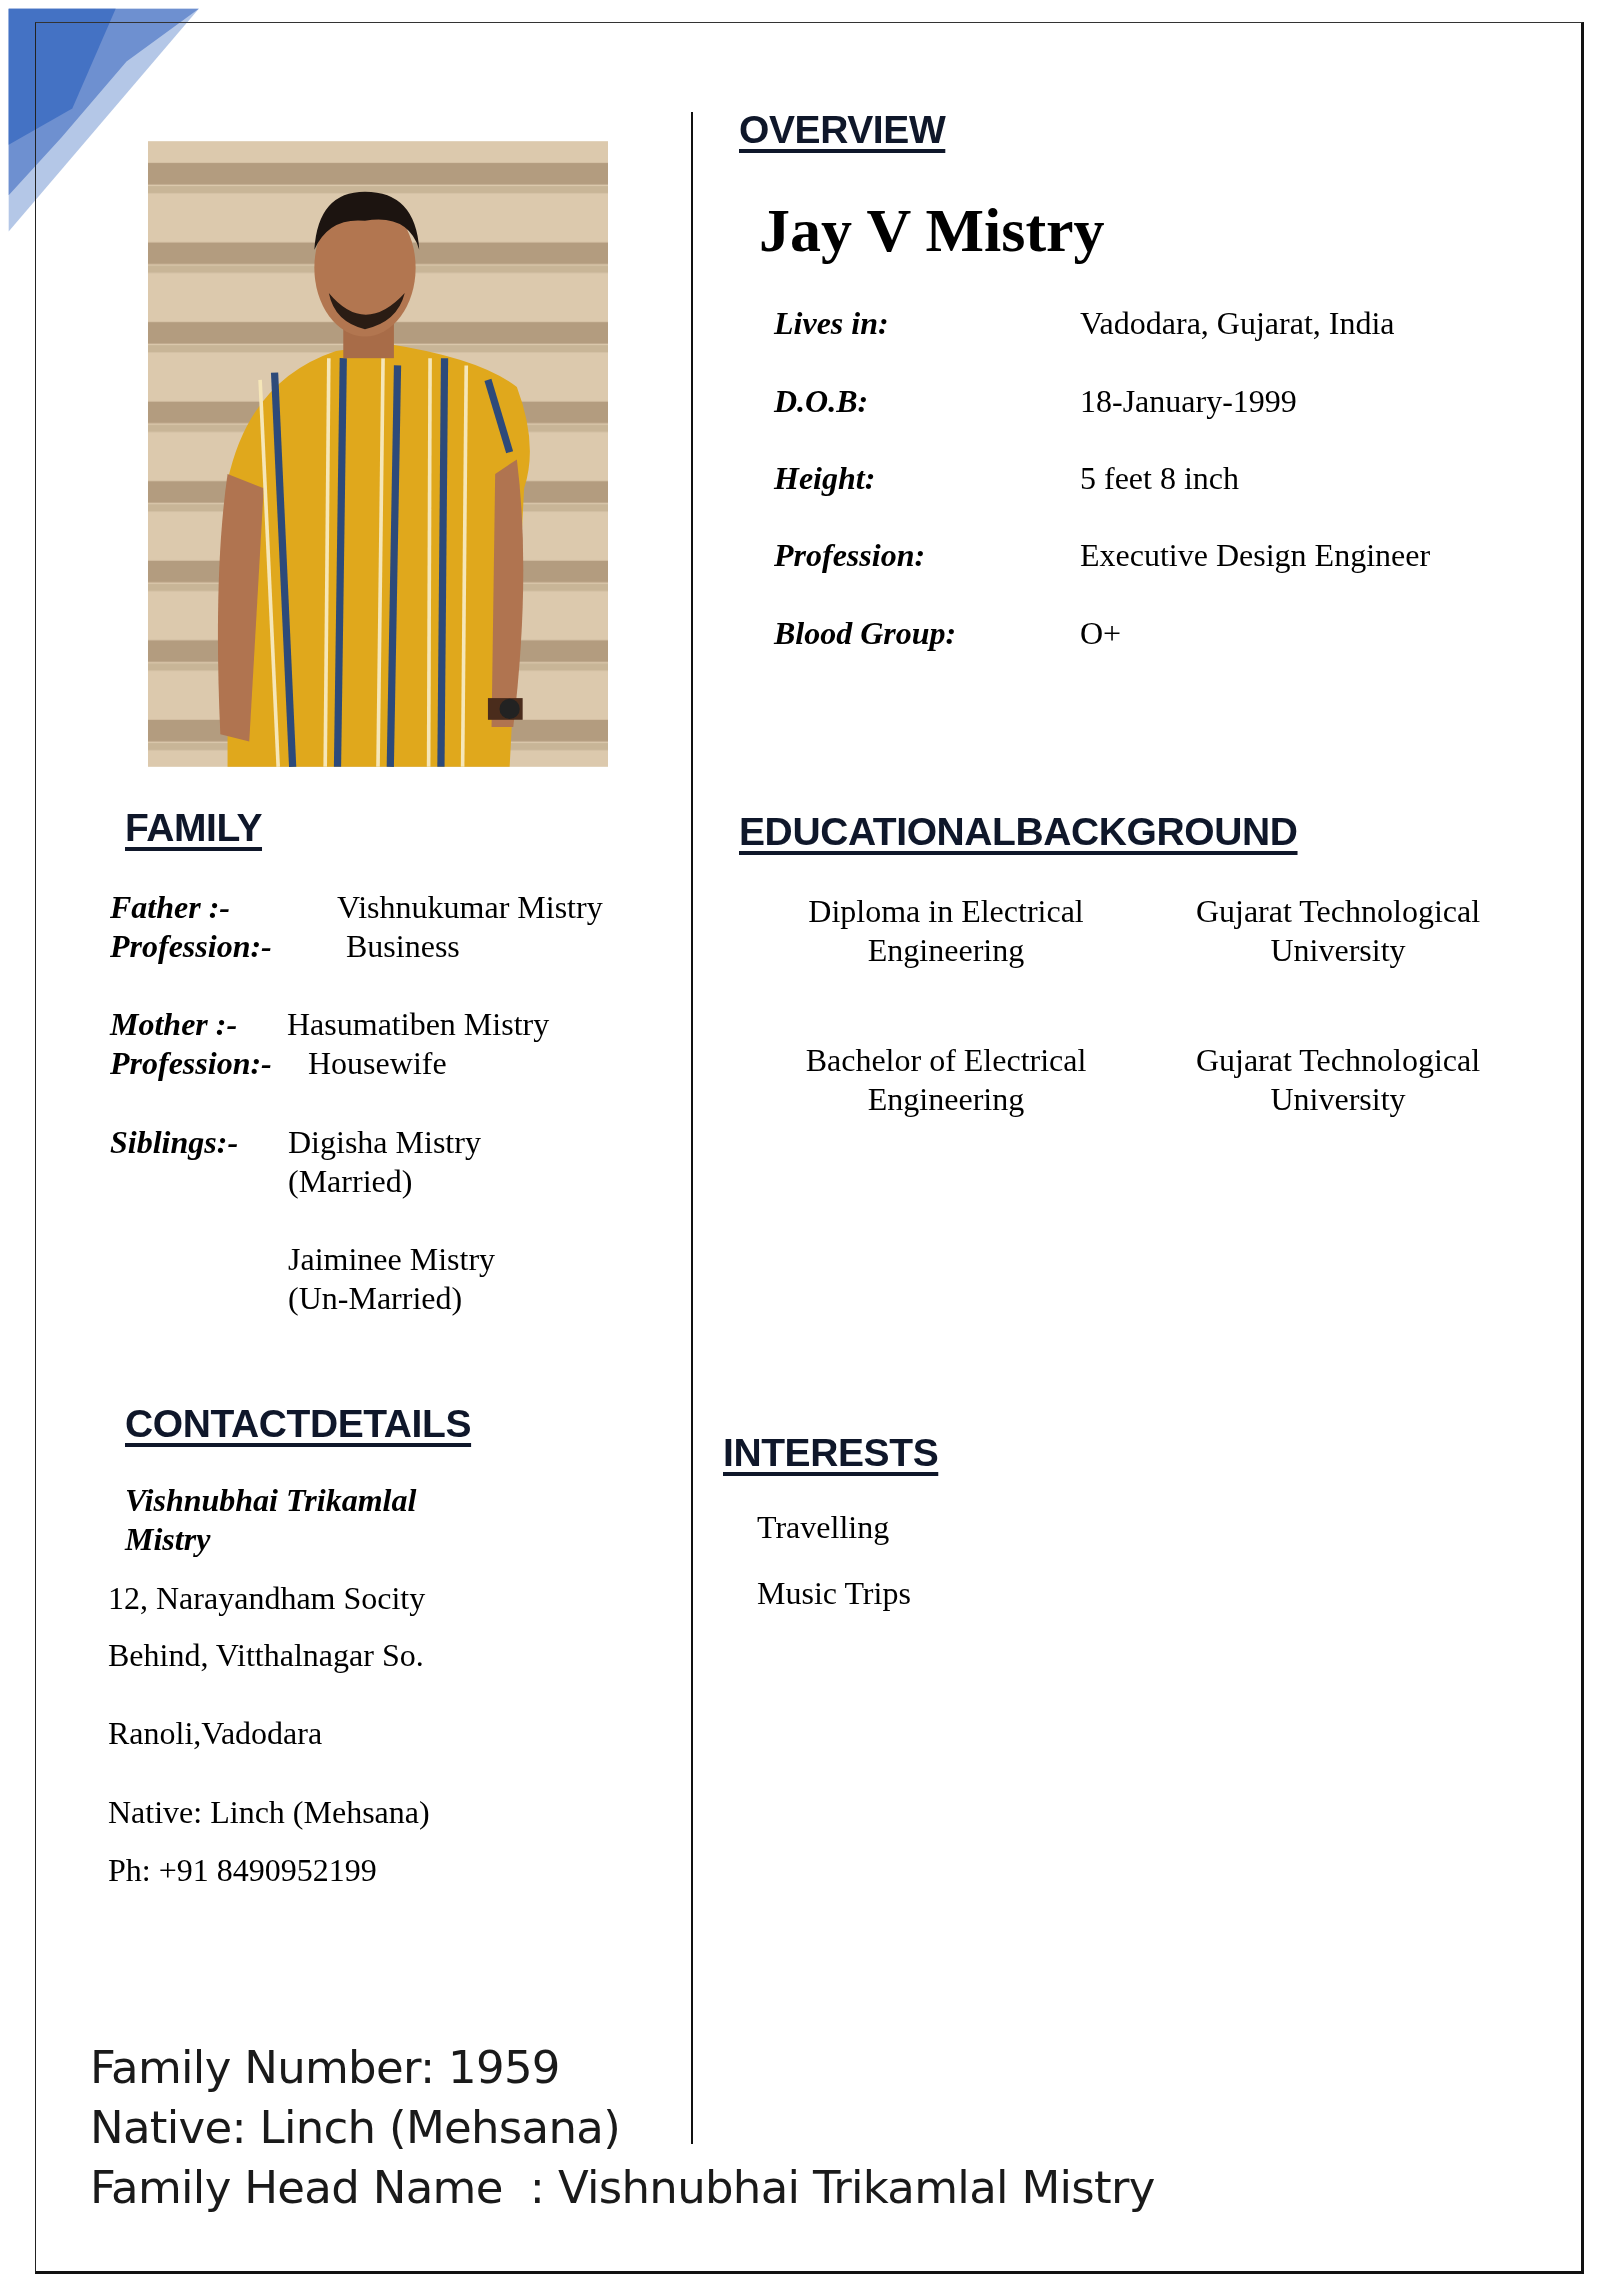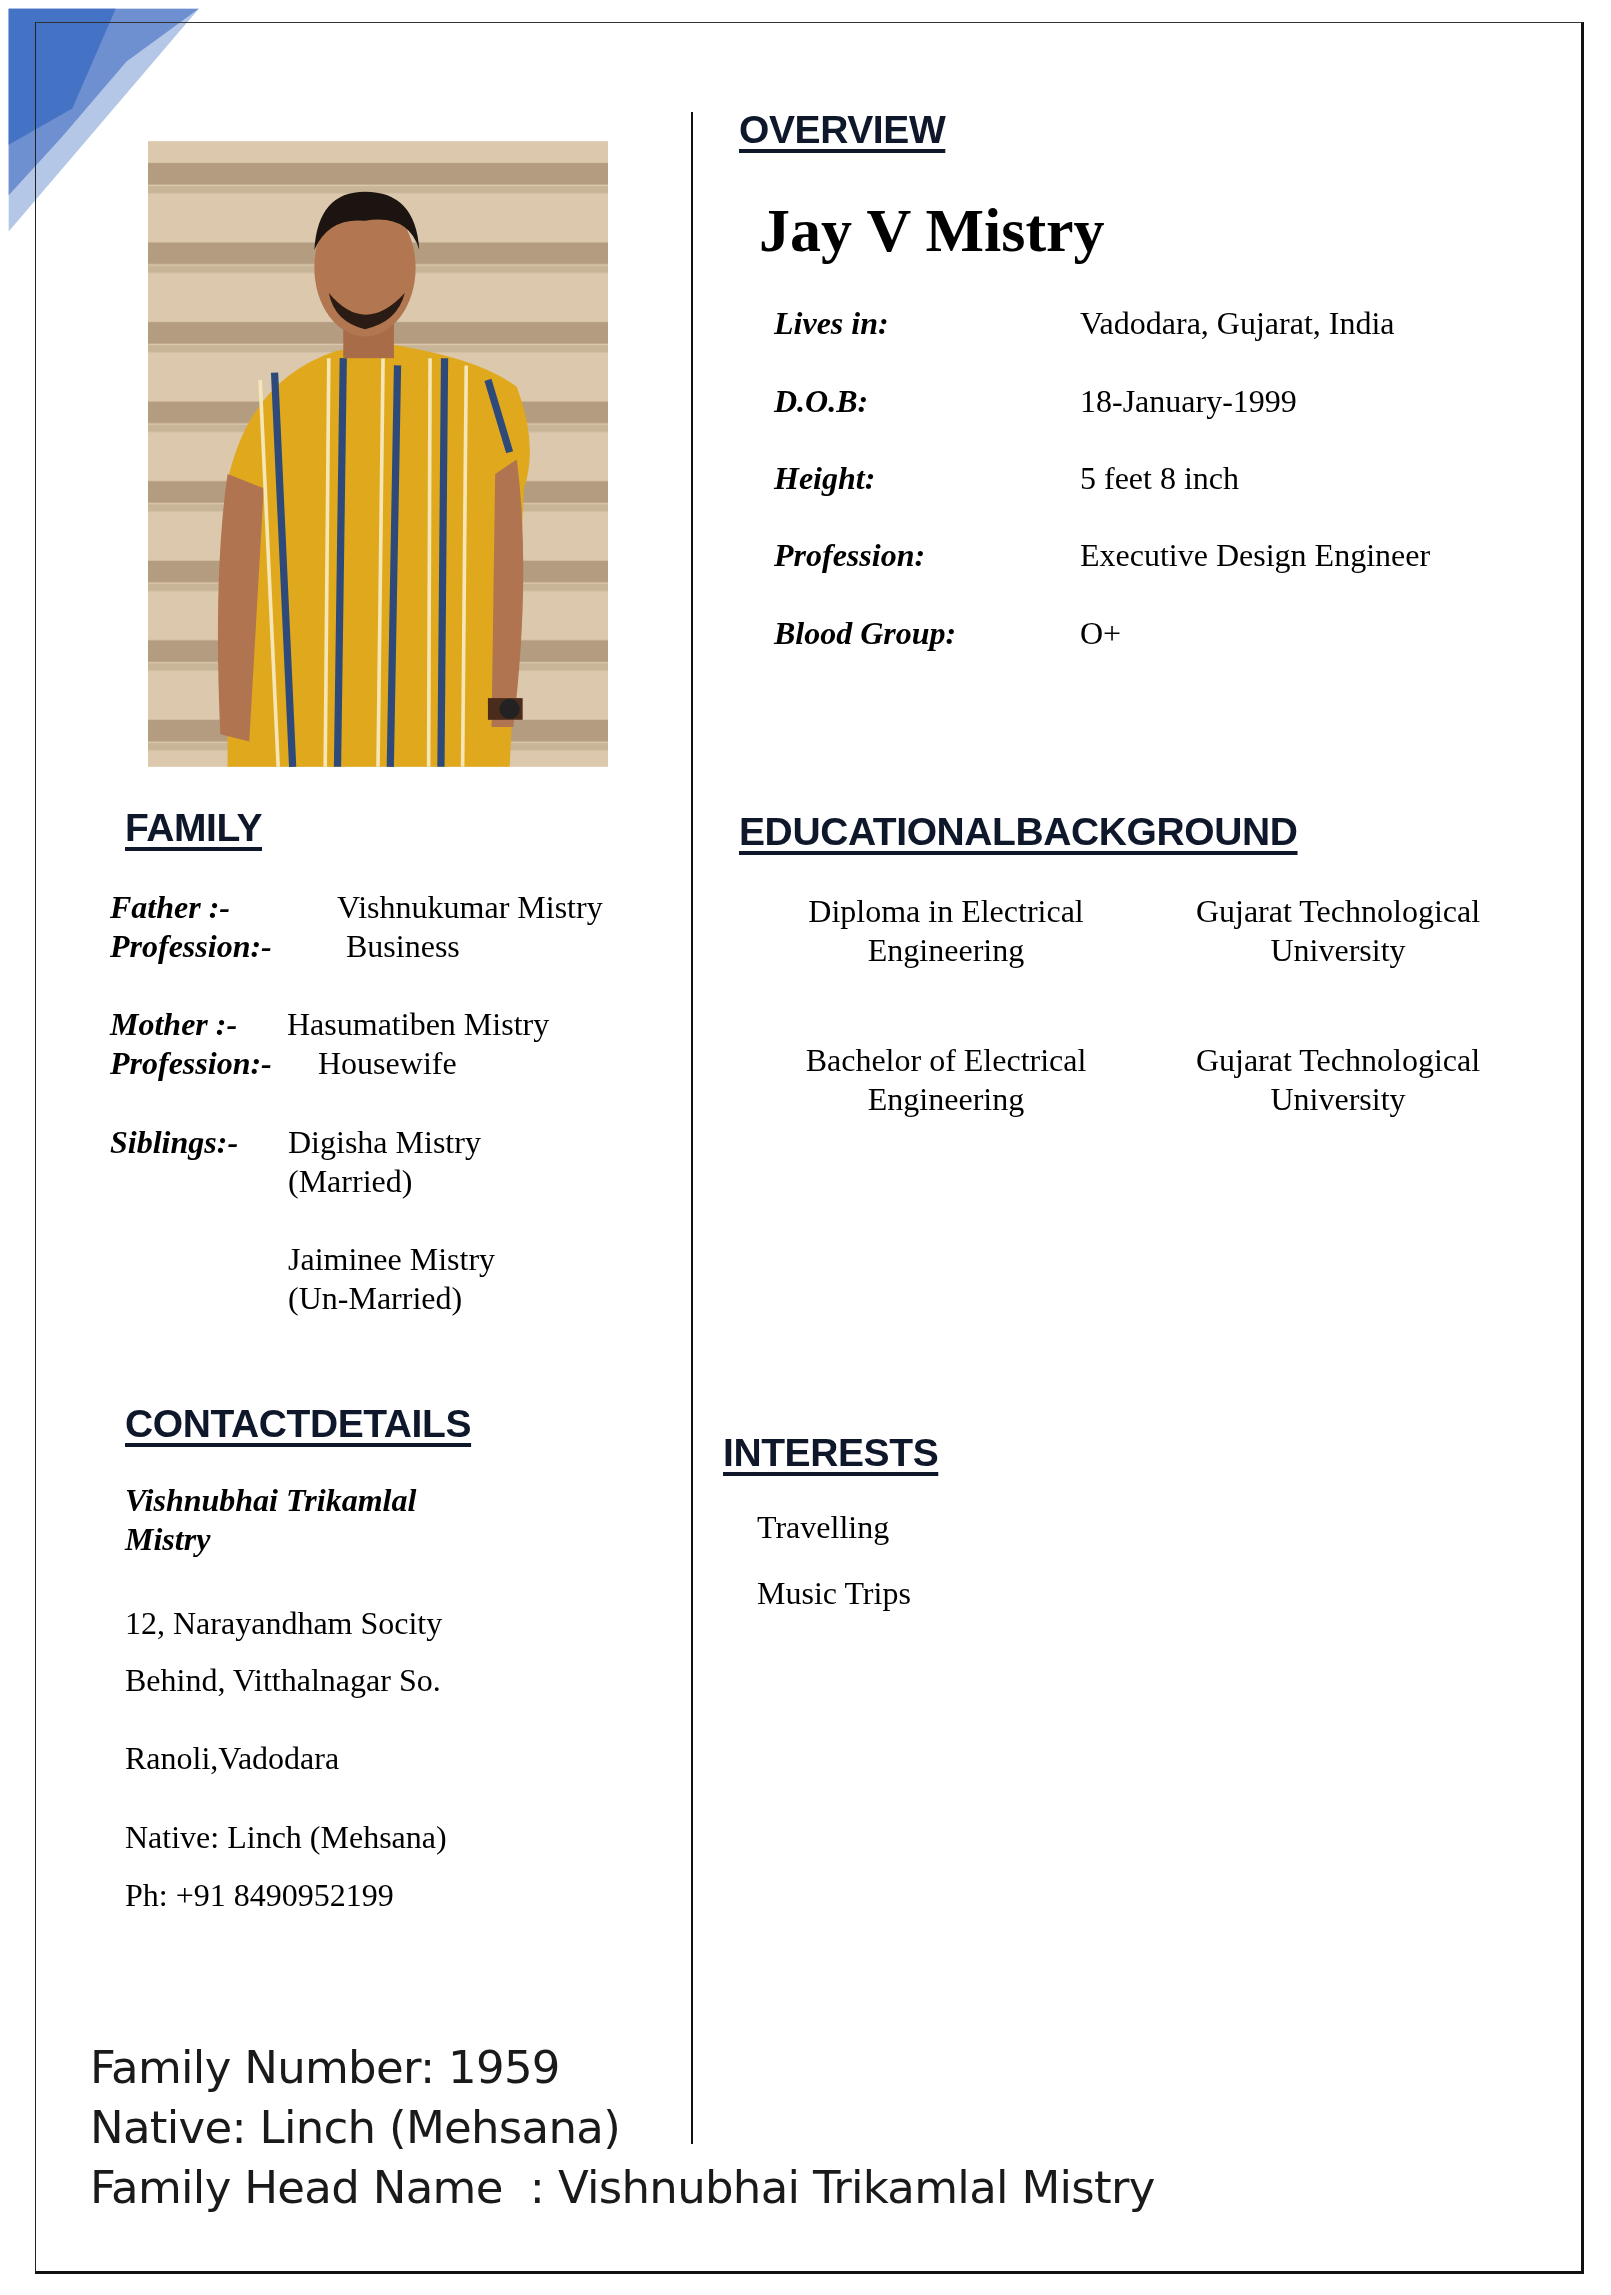--- a/index.html
+++ b/index.html
@@ -21,21 +21,21 @@
 
   .ov-row { position: absolute; left: 759px; font-size: 32px; }
   .ov-label { position: absolute; left: 15px; font-style: italic; font-weight: bold; white-space: nowrap; }
   .ov-value { position: absolute; left: 321px; white-space: nowrap; }
 
   .fam { position: absolute; font-size: 32px; white-space: nowrap; line-height: 39px; }
   .fam .lbl { font-style: italic; font-weight: bold; }
 
   .edu-cell { position: absolute; width: 376px; text-align: center; font-size: 32px; line-height: 39px; }
 
-  .contact { position: absolute; left: 125px; font-size: 32px; white-space: nowrap; margin-top: 25px; }
+  .contact { position: absolute; left: 108px; font-size: 32px; white-space: nowrap; }
   .contact-name { position: absolute; left: 125px; top: 1481px; font-size: 32px; font-style: italic;
                   font-weight: bold; line-height: 39px; width: 376px; }
 
   .interest { position: absolute; left: 757px; font-size: 32px; white-space: nowrap; }
 
   .footer-line { position: absolute; left: 90px; font-family: "DejaVu Sans", sans-serif;
                  font-size: 45px; color: #1a1a1a; white-space: pre; letter-spacing: -0.7px; }
 </style>
 </head>
 <body>
@@ -124,21 +124,21 @@
   <span class="lbl">Profession:-</span>
   <span style="position:absolute; left:198px;margin-left:38px;">Business</span>
 </div>
 
 <div class="fam" style="left:110px; top:1005px;">
   <span class="lbl">Mother :-</span>
   <span style="position:absolute; left:177px;">Hasumatiben Mistry</span>
 </div>
 <div class="fam" style="left:110px; top:1044px;">
   <span class="lbl">Profession:-</span>
-  <span style="position:absolute; left:208px;">Housewife</span>
+  <span style="position:absolute; left:198px;">Housewife</span>
 </div>
 
 <div class="fam" style="left:110px; top:1123px;">
   <span class="lbl">Siblings:-</span>
 </div>
 <div class="fam" style="left:288px; top:1123px;">
   <div>Digisha Mistry</div>
   <div>(Married)</div>
 </div>
 <div class="fam" style="left:288px; top:1240px;">

